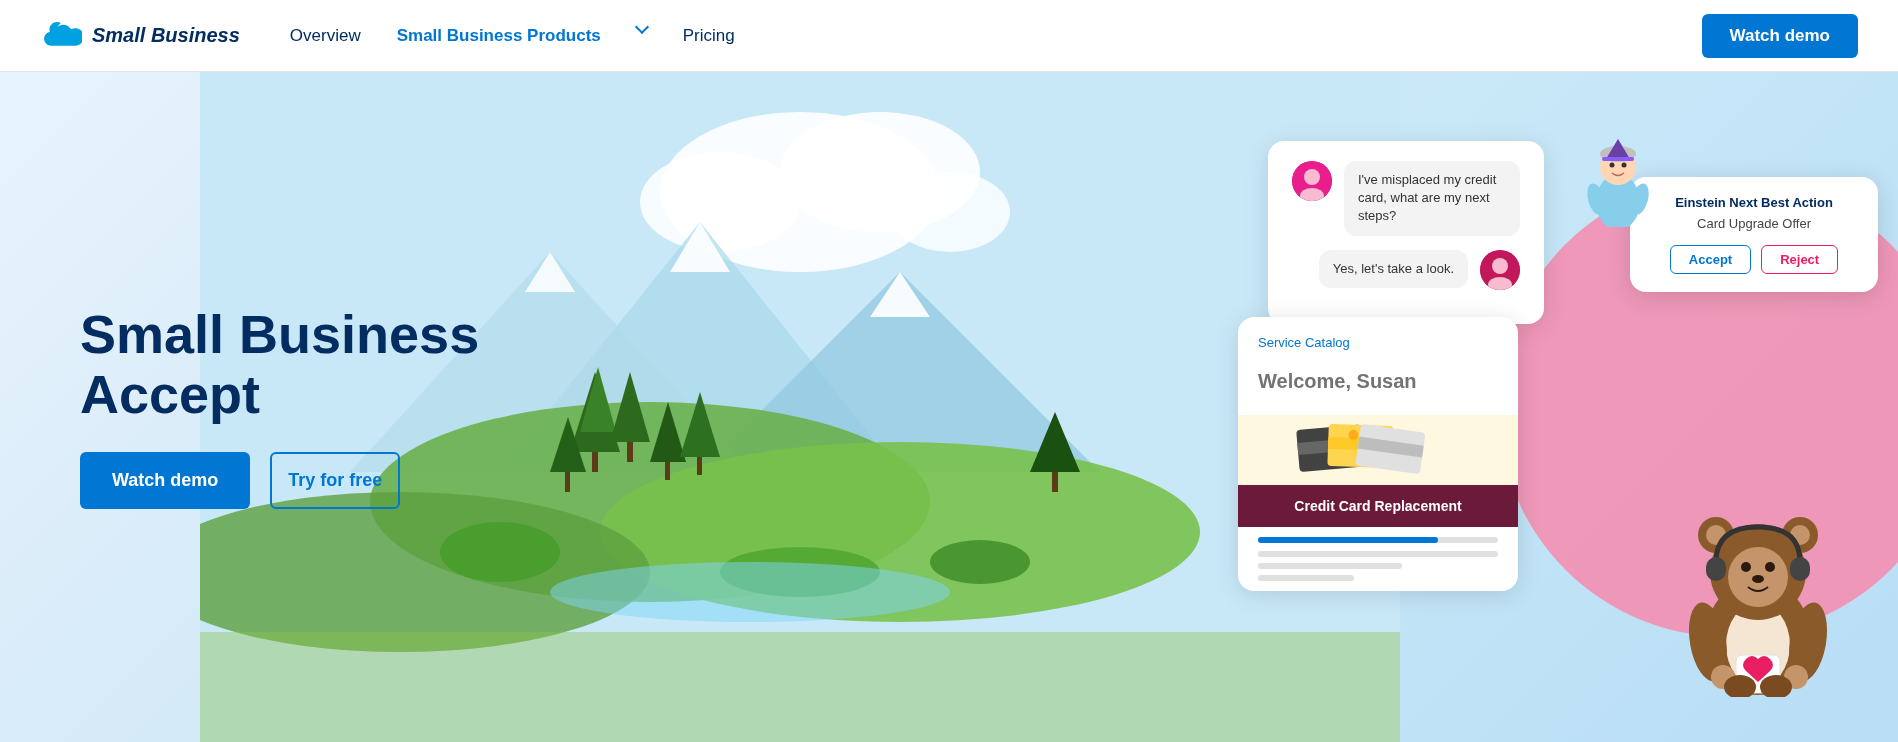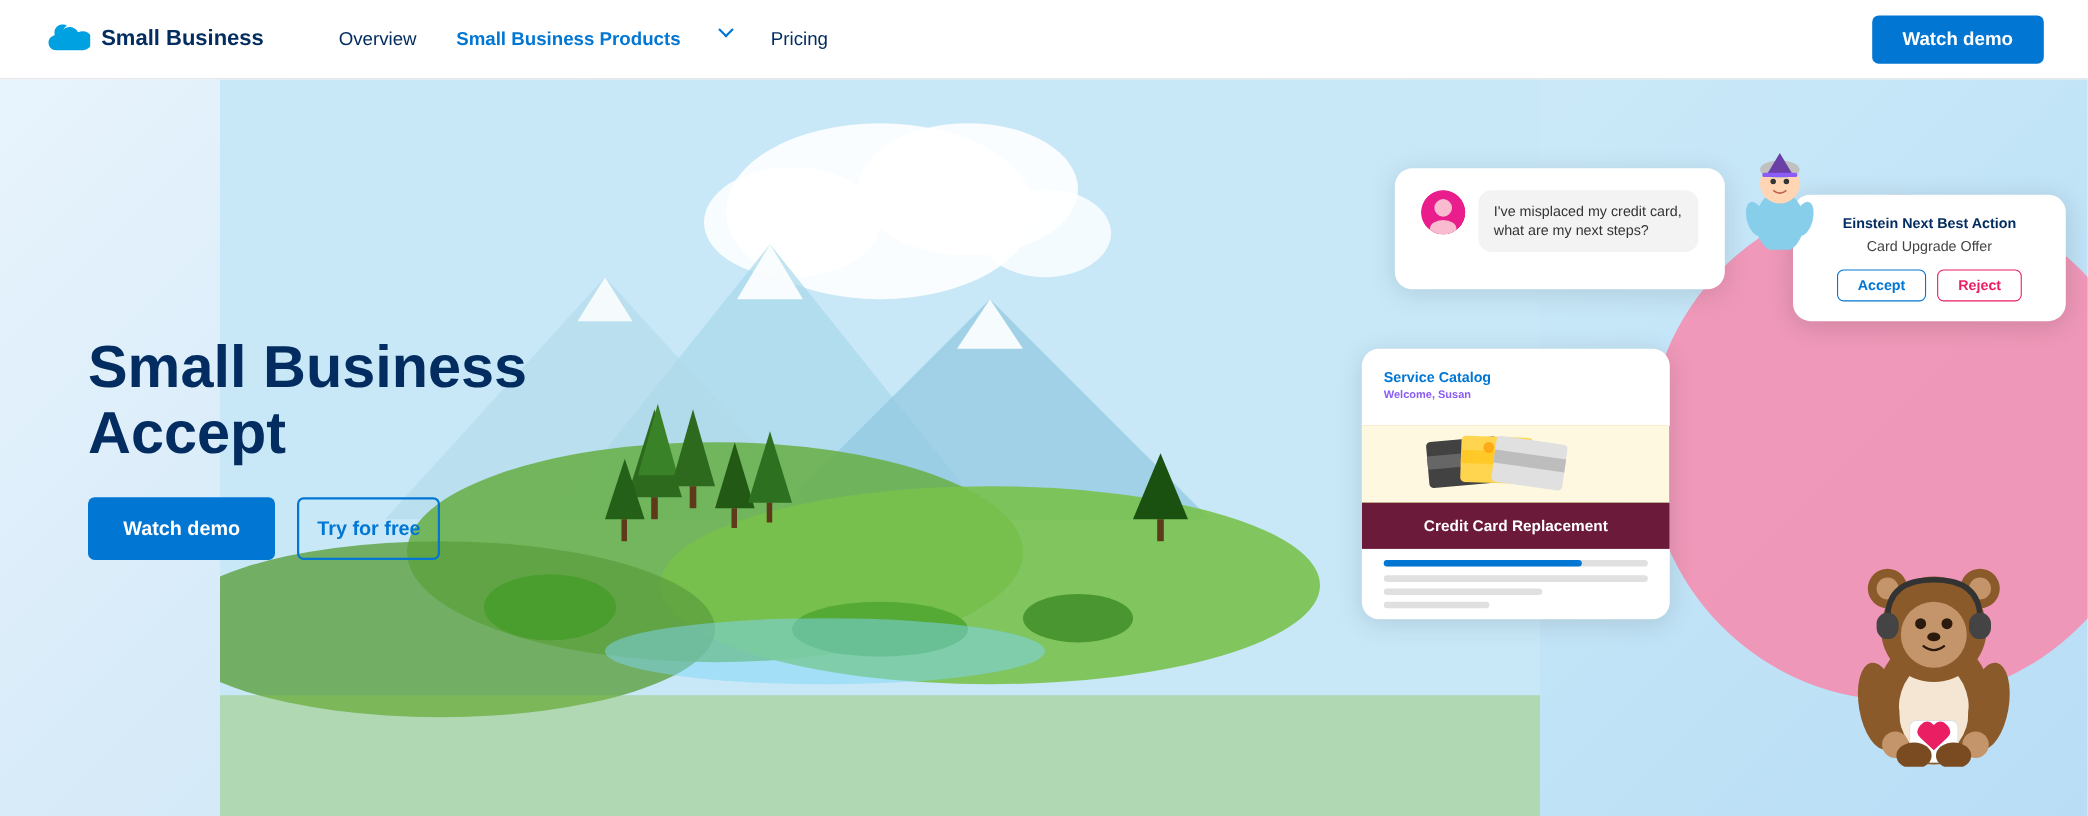--- a/index.html
+++ b/index.html
@@ -13,22 +13,23 @@
       height: 72px;
       background: #fff;
       border-bottom: 1px solid #e5e5e5;
       position: relative;
       z-index: 10;
     }
     .nav-logo {
       display: flex;
       align-items: center;
       gap: 10px;
-      margin-right: 68px;
+      margin-right: 50px;
       text-decoration: none;
+      font-style: italic;
     }
     .nav-logo-cloud {
       width: 42px;
       height: 28px;
     }
     .nav-logo-text {
       font-size: 20px;
       font-weight: 700;
       color: #032d60;
     }
@@ -135,27 +136,27 @@
       top: 50%;
       transform: translateY(-50%);
       width: 680px;
       height: 580px;
       z-index: 5;
     }
 
     
     .chat-card {
       position: absolute;
-      top: 36px;
+      top: 24px;
       left: 50px;
       background: #fff;
       border-radius: 16px;
       box-shadow: 0 4px 24px rgba(0,0,0,0.12);
       padding: 20px 24px;
-      width: 300px;
+      width: 276px;
       z-index: 7;
     }
     .chat-bubble {
       display: flex;
       align-items: flex-start;
       gap: 12px;
       margin-bottom: 14px;
     }
     .chat-avatar {
       width: 40px;
@@ -205,27 +206,27 @@
       width: 280px;
       z-index: 7;
       overflow: hidden;
     }
     .service-card-header {
       padding: 18px 20px 10px;
     }
     .service-catalog-label {
       color: #0176d3;
       font-size: 13px;
+      font-weight: 400;
+      margin-bottom: 20px;
+    }
+    .service-welcome {
+      font-size: 20px;
       font-weight: 700;
-      margin-bottom: 4px;
-    }
-    .service-welcome {
-      font-size: 10px;
-      font-weight: 700;
-      color: #8b5cf6;
+      color: #737373;
       margin-bottom: 12px;
     }
     .credit-cards-img {
       width: 100%;
       height: 70px;
       background: linear-gradient(135deg, #ffcc80 0%, #ffd54f 50%, #ffe082 100%);
       position: relative;
       overflow: hidden;
       margin-bottom: 0;
     }
@@ -455,20 +456,30 @@
       <div class="chat-bubble">
         <div class="chat-avatar avatar-customer">
 
           <svg width="40" height="40" viewBox="0 0 40 40">
             <circle cx="20" cy="20" r="20" fill="#e91e8c"></circle>
             <circle cx="20" cy="16" r="8" fill="#f8bbd0"></circle>
             <ellipse cx="20" cy="35" rx="12" ry="8" fill="#f8bbd0"></ellipse>
           </svg>
         </div>
         <div class="chat-text-bubble">I've misplaced my credit card, what are my next steps?</div>
+      </div>
+      <div class="chat-bubble chat-bubble-right">
+        <div class="chat-avatar avatar-agent">
+          <svg width="40" height="40" viewBox="0 0 40 40">
+            <circle cx="20" cy="20" r="20" fill="#c2185b"></circle>
+            <circle cx="20" cy="16" r="8" fill="#f8bbd0"></circle>
+            <ellipse cx="20" cy="35" rx="12" ry="8" fill="#f8bbd0"></ellipse>
+          </svg>
+        </div>
+        <div class="chat-text-bubble">Yes, let's take a look.</div>
       </div>
     </div>
 
     <div class="service-card">
       <div class="service-card-header">
         <div class="service-catalog-label">Service Catalog</div>
         <div class="service-welcome">Welcome, Susan</div>
       </div>
 
       <div class="credit-cards-img">

